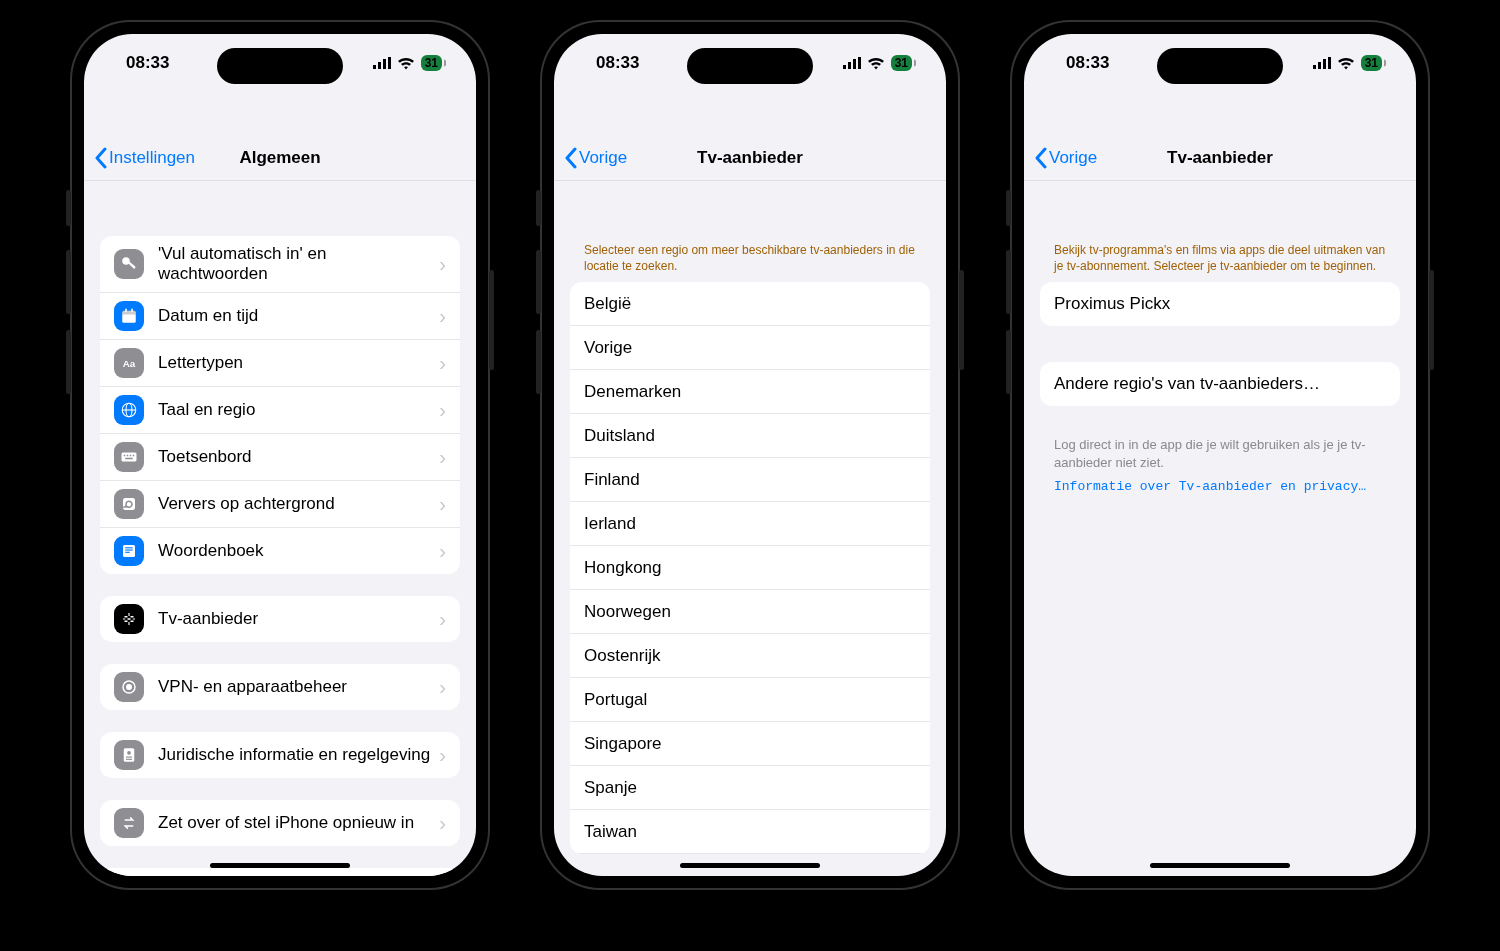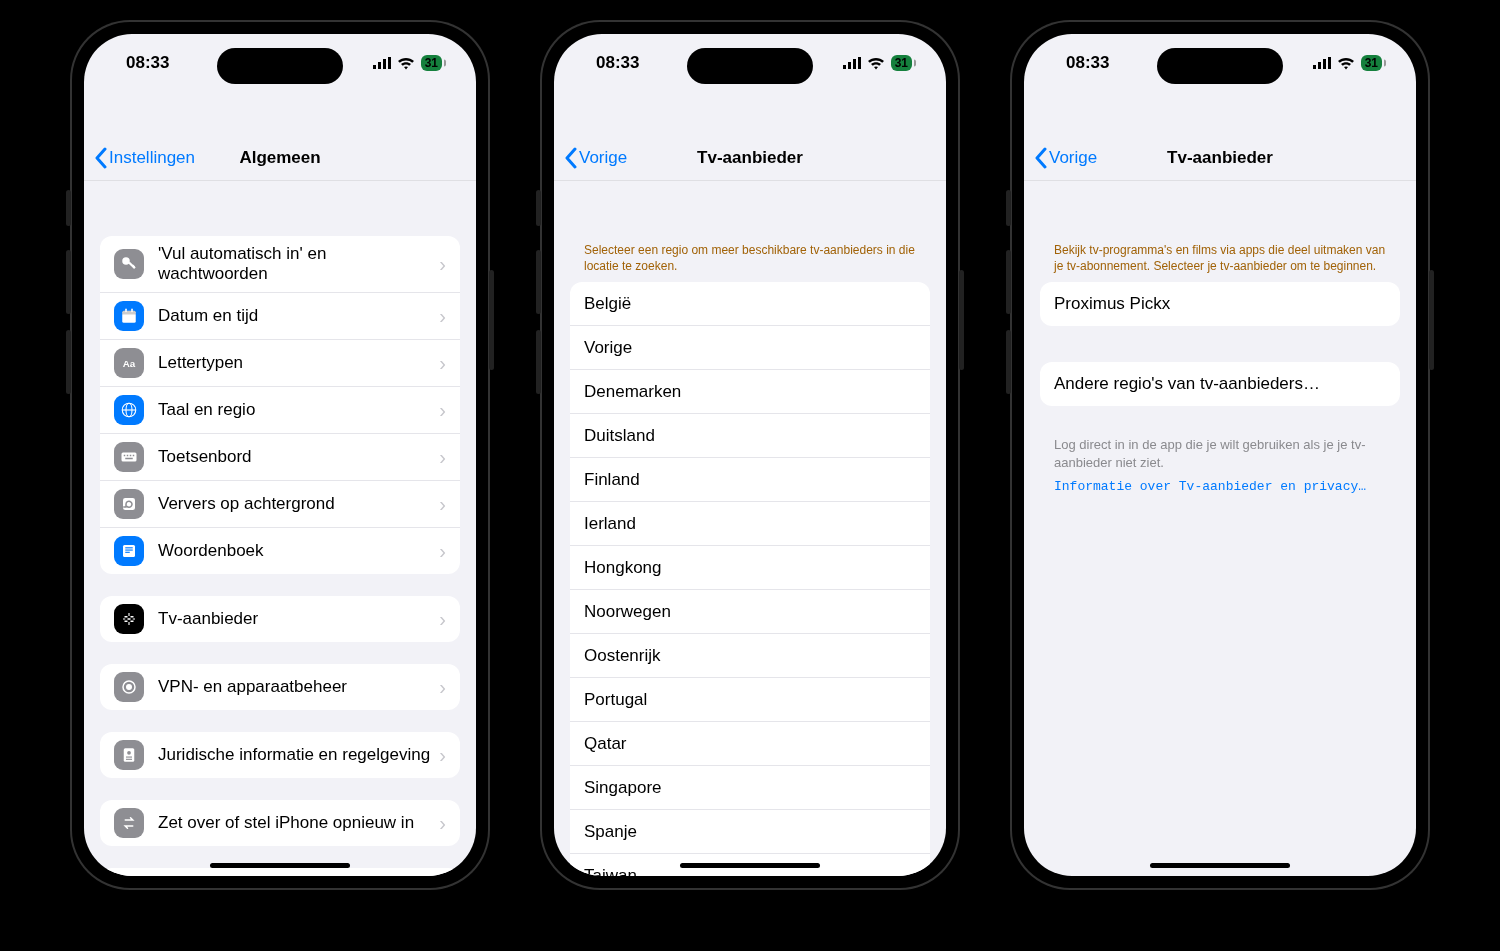--- a/index.html
+++ b/index.html
@@ -417,23 +417,20 @@
           <div class="row">
             <span class="label">Noorwegen</span>
           </div>
           <div class="row">
             <span class="label">Oostenrijk</span>
           </div>
           <div class="row">
             <span class="label">Portugal</span>
           </div>
           <div class="row">
-            <span class="label">Qatar</span>
-          </div>
-          <div class="row">
             <span class="label">Singapore</span>
           </div>
           <div class="row">
             <span class="label">Spanje</span>
           </div>
           <div class="row">
             <span class="label">Taiwan</span>
           </div>
         </div>
     </div>

